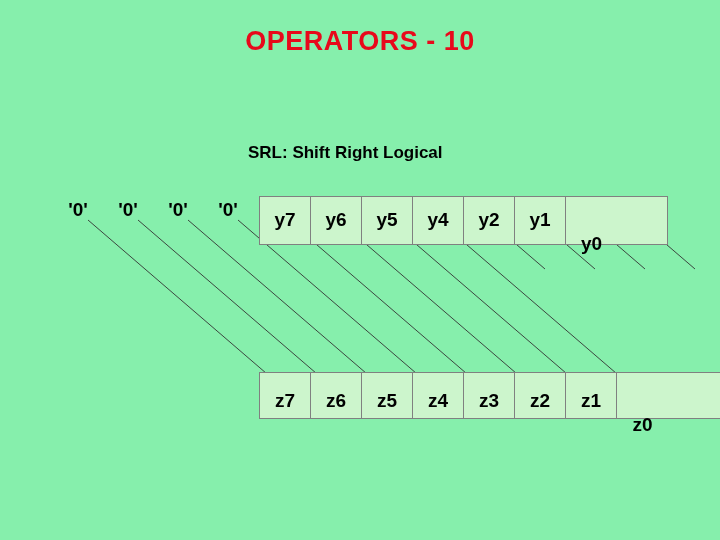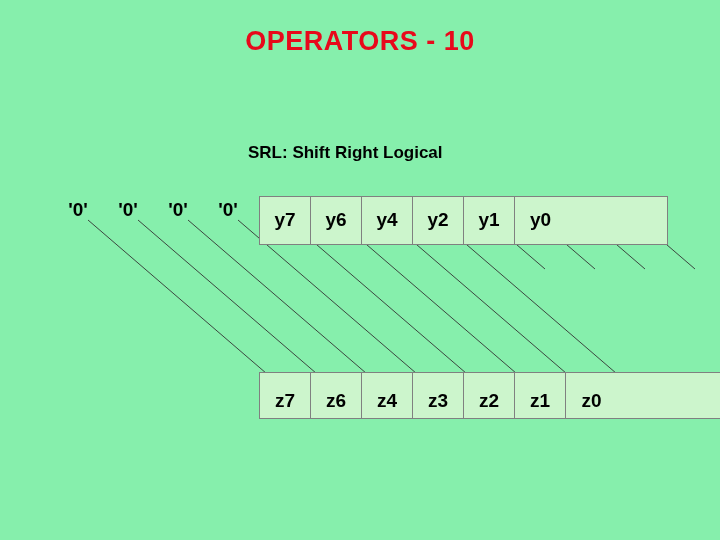--- a/index.html
+++ b/index.html
@@ -90,20 +90,21 @@
     height: 100%;
     border-right: 1px solid #808080;
     box-sizing: border-box;
     position: relative;
     display: flex;
     align-items: center;
     justify-content: center;
   }
   .cell:last-child {
     border-right: none;
+    margin-top: 24px;
   }
   .cell-label {
     font-size: 19px;
     font-weight: bold;
     color: #000000;
     white-space: pre;
     line-height: 1;
   }
   #y-register .cell-label {
     margin-top: -2px;
@@ -153,39 +154,45 @@
     <div class="const-label" style="left:207px; top:199px;">'0'</div>
 
     <div class="register" id="y-register">
       <div class="cell">
         <span class="cell-label">y7</span>
       </div>
       <div class="cell">
         <span class="cell-label">y6</span>
       </div>
       <div class="cell">
+        <span class="cell-label">y5</span>
+      </div>
+      <div class="cell">
         <span class="cell-label">y4</span>
       </div>
       <div class="cell">
         <span class="cell-label">y2</span>
       </div>
       <div class="cell">
         <span class="cell-label">y1</span>
       </div>
       <div class="cell">
         <span class="cell-label">y0</span>
       </div>
     </div>
 
     <div class="register" id="z-register">
       <div class="cell">
         <span class="cell-label">z7</span>
       </div>
       <div class="cell">
         <span class="cell-label">z6</span>
+      </div>
+      <div class="cell">
+        <span class="cell-label">z5</span>
       </div>
       <div class="cell">
         <span class="cell-label">z4</span>
       </div>
       <div class="cell">
         <span class="cell-label">z3</span>
       </div>
       <div class="cell">
         <span class="cell-label">z2</span>
       </div>

